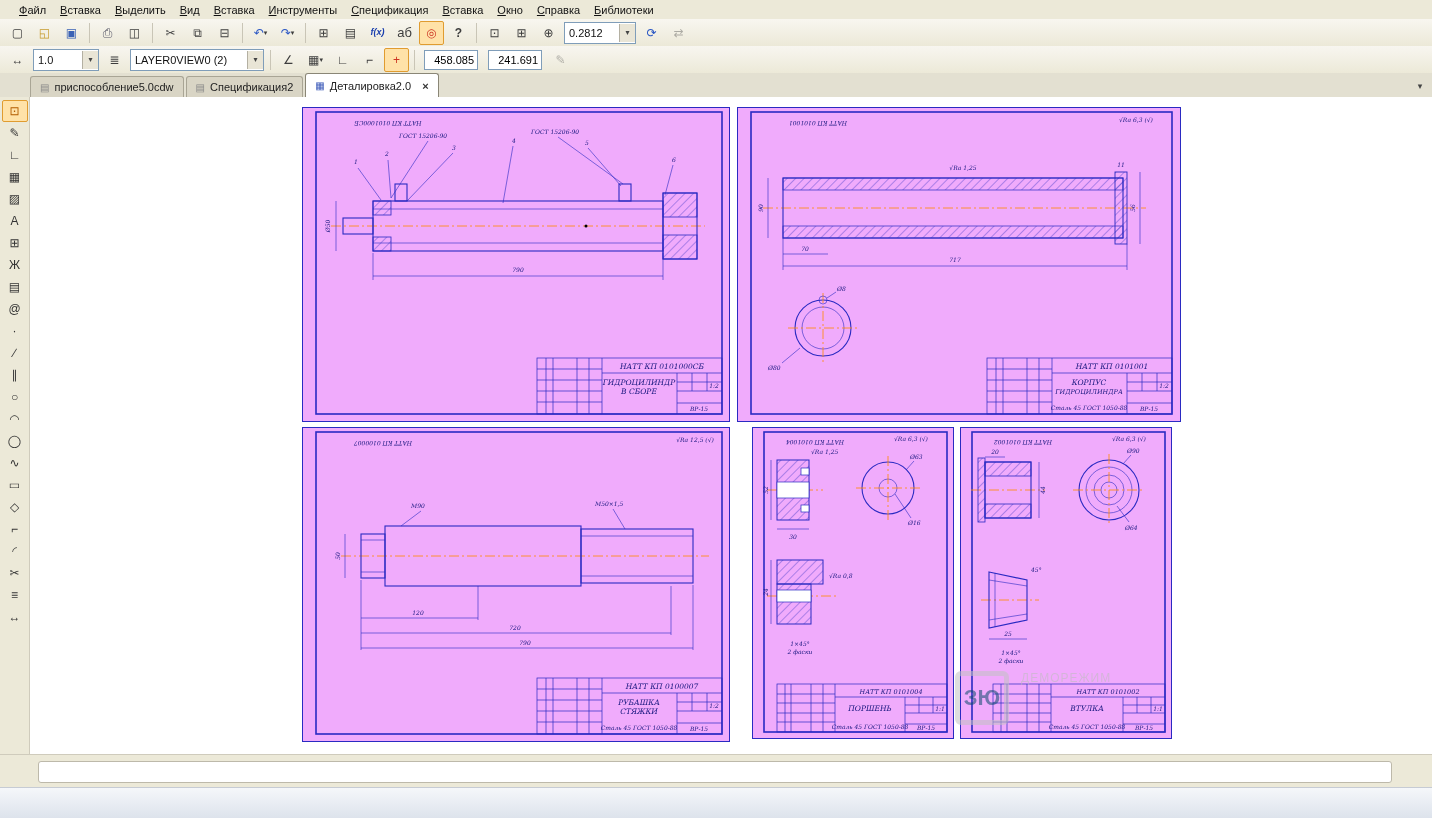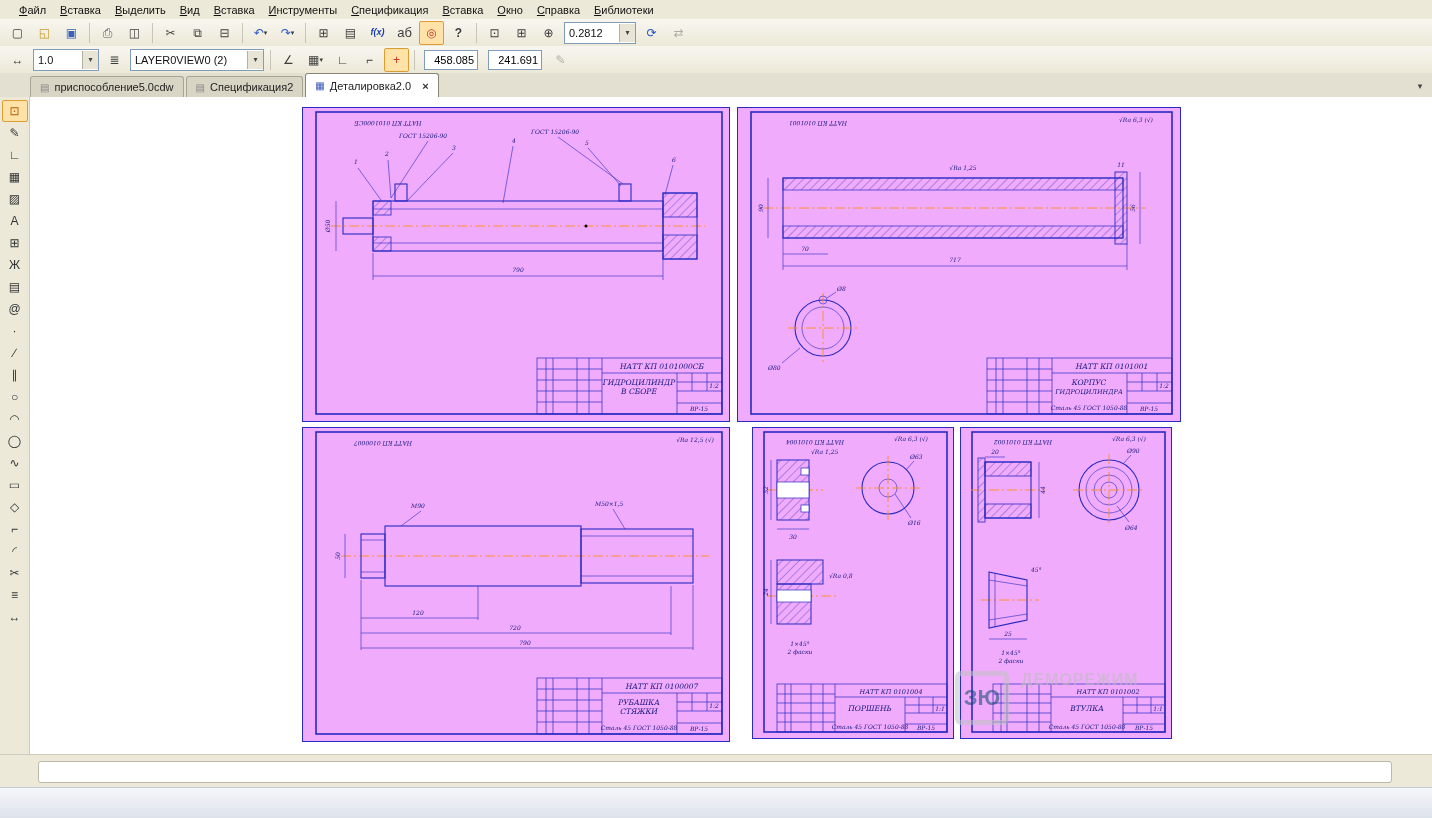--- a/index.html
+++ b/index.html
@@ -65,21 +65,21 @@
   .sheet text{font-family:"DejaVu Serif",serif;font-style:italic;fill:#16167e}
   .cd{font-size:7.5px;text-anchor:middle}
   .cds{font-size:6.5px;text-anchor:middle}
   .sm{font-size:6px}
   .smc{font-size:6px;text-anchor:middle}
 
   
   .watermark{position:absolute;left:925px;top:574px;display:flex;gap:12px;opacity:.55;z-index:6;pointer-events:none}
   .wlogo{width:44px;height:44px;border:5px solid #c2c2c2;color:#0c4a6e;font-weight:bold;font-size:22px;
          display:flex;align-items:center;justify-content:center;border-radius:6px}
-  .wl1{font-size:16px;font-weight:bold;color:#bdbdbd;letter-spacing:1px}
+  .wl1{font-size:12px;font-weight:normal;color:#bdbdbd;letter-spacing:1px}
   .wl2{font-size:15px;color:#c6c6c6;margin-top:4px;white-space:nowrap}
 
   
   .msgbar{position:absolute;left:0;right:0;bottom:30px;height:33px;background:#ece9d8;border-top:1px solid #cfcbbc}
   .msginner{position:absolute;left:38px;right:40px;top:6px;height:20px;background:#fff;
             border:1px solid #bdb9aa;border-radius:3px}
   .statusbar{position:absolute;left:0;right:0;bottom:0;height:30px;
              background:linear-gradient(#f5f7fa,#dde3ec);border-top:1px solid #c6cbd4}
 </style>
 </head>

